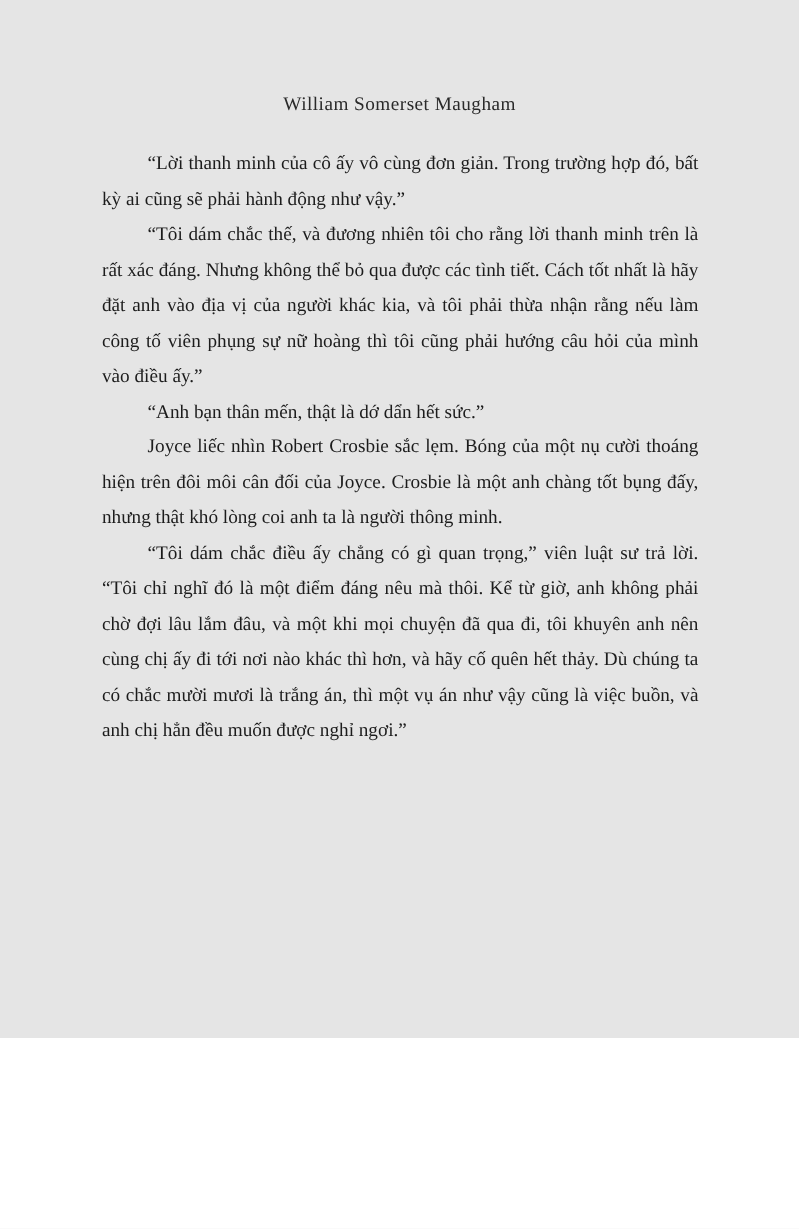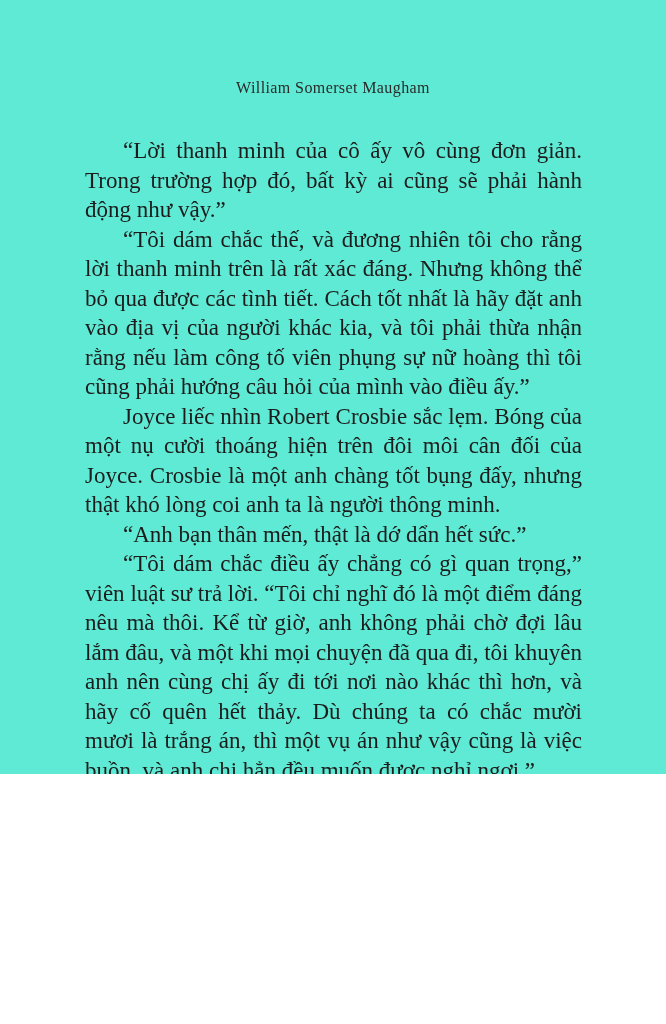--- a/index.html
+++ b/index.html
@@ -3,42 +3,42 @@
 <meta charset="utf-8">
 <style>
   html, body {
     margin: 0;
     padding: 0;
     background: #ffffff;
   }
   .book-page {
     position: relative;
     width: 666px;
-    height: 774px;
-    background: #5eead4;
+    height: 865px;
+    background: #e5e5e5;
     font-family: "Liberation Serif", serif;
     color: #1f1f1f;
     overflow: hidden;
   }
   .running-head {
     position: absolute;
     top: 79px;
     left: 0;
     right: 0;
     text-align: center;
     font-size: 16px;
     letter-spacing: 0.4px;
     color: #2a2a2a;
   }
   .body-text {
     position: absolute;
-    top: 136px;
+    top: 122px;
     left: 85px;
     width: 497px;
-    font-size: 23px;
+    font-size: 16px;
     line-height: 29.5px;
     text-align: justify;
     text-justify: inter-word;
     color: #1c1c1c;
   }
   .body-text p {
     margin: 0;
     padding: 0;
     text-indent: 38px;
   }
@@ -55,20 +55,20 @@
 </head>
 <body>
 
 <div class="book-page">
 
   <div class="running-head">William Somerset Maugham</div>
 
   <div class="body-text">
     <p>“Lời thanh minh của cô ấy vô cùng đơn giản. Trong trường hợp đó, bất kỳ ai cũng sẽ phải hành động như vậy.”</p>
     <p>“Tôi dám chắc thế, và đương nhiên tôi cho rằng lời thanh minh trên là rất xác đáng. Nhưng không thể bỏ qua được các tình tiết. Cách tốt nhất là hãy đặt anh vào địa vị của người khác kia, và tôi phải thừa nhận rằng nếu làm công tố viên phụng sự nữ hoàng thì tôi cũng phải hướng câu hỏi của mình vào điều ấy.”</p>
+    <p>“Anh bạn thân mến, thật là dớ dẩn hết sức.”</p>
     <p>Joyce liếc nhìn Robert Crosbie sắc lẹm. Bóng của một nụ cười thoáng hiện trên đôi môi cân đối của Joyce. Crosbie là một anh chàng tốt bụng đấy, nhưng thật khó lòng coi anh ta là người thông minh.</p>
-    <p>“Anh bạn thân mến, thật là dớ dẩn hết sức.”</p>
     <p>“Tôi dám chắc điều ấy chẳng có gì quan trọng,” viên luật sư trả lời. “Tôi chỉ nghĩ đó là một điểm đáng nêu mà thôi. Kể từ giờ, anh không phải chờ đợi lâu lắm đâu, và một khi mọi chuyện đã qua đi, tôi khuyên anh nên cùng chị ấy đi tới nơi nào khác thì hơn, và hãy cố quên hết thảy. Dù chúng ta có chắc mười mươi là trắng án, thì một vụ án như vậy cũng là việc buồn, và anh chị hẳn đều muốn được nghỉ ngơi.”</p>
   </div>
 
   <div class="page-number">14</div>
 
 </div>
 
 </body></html>

